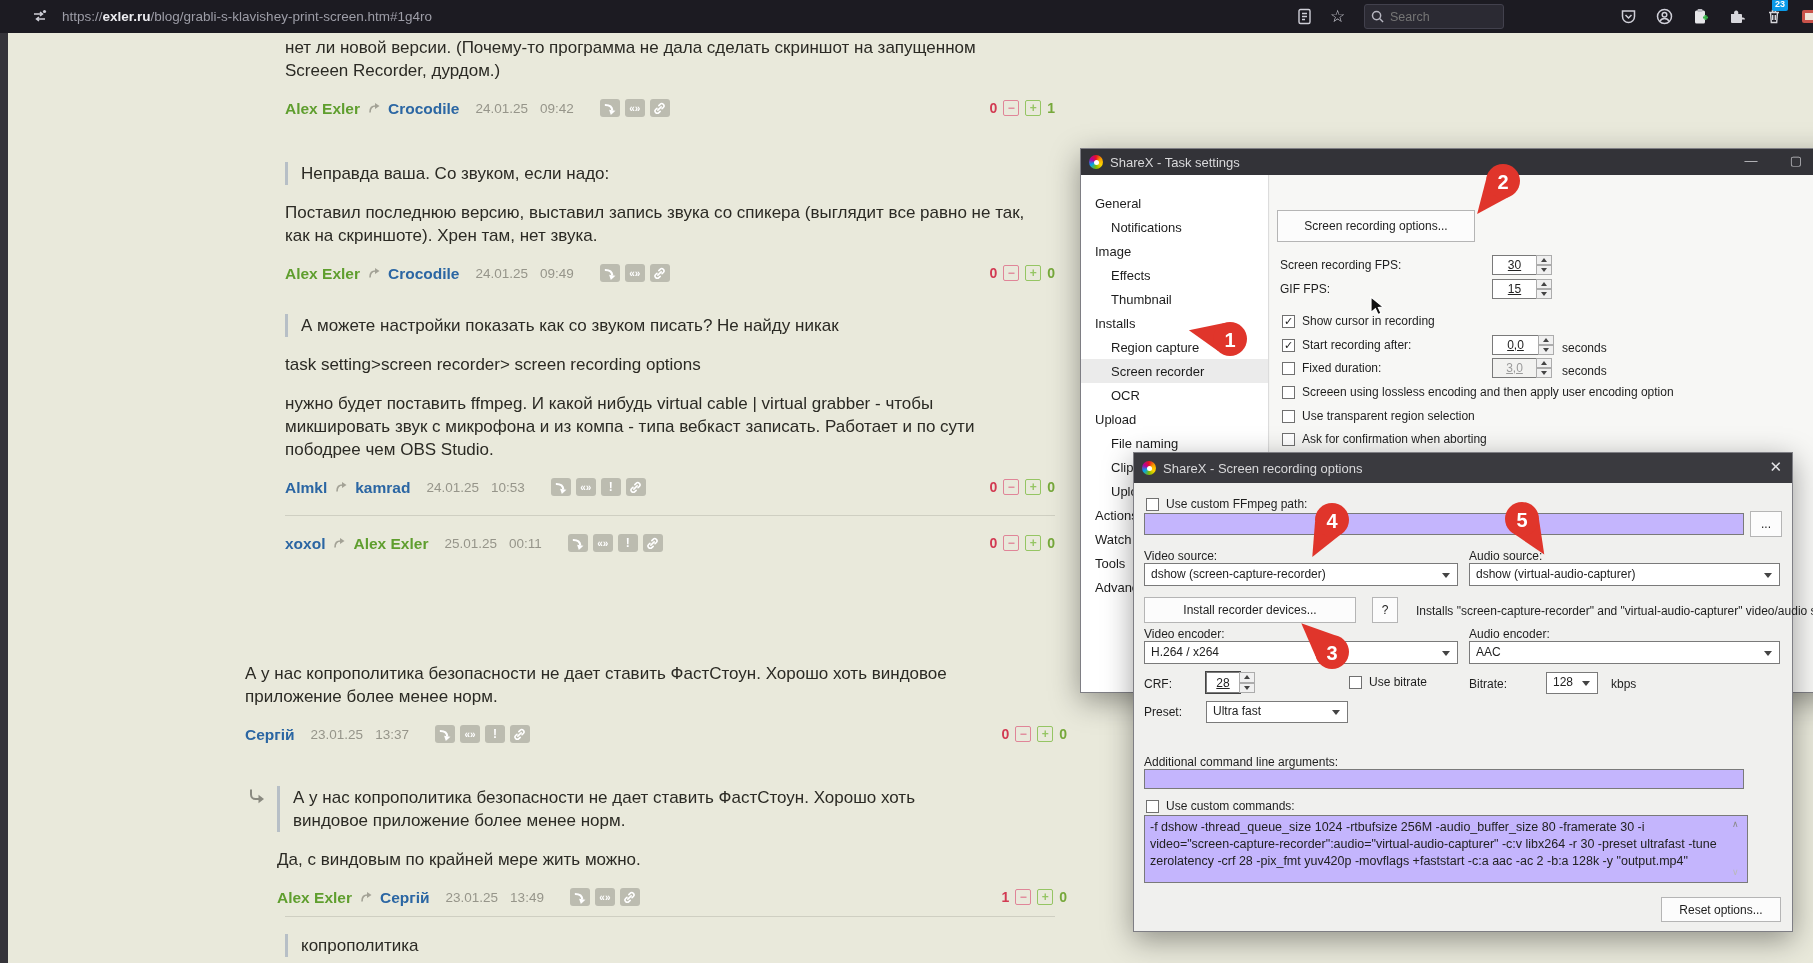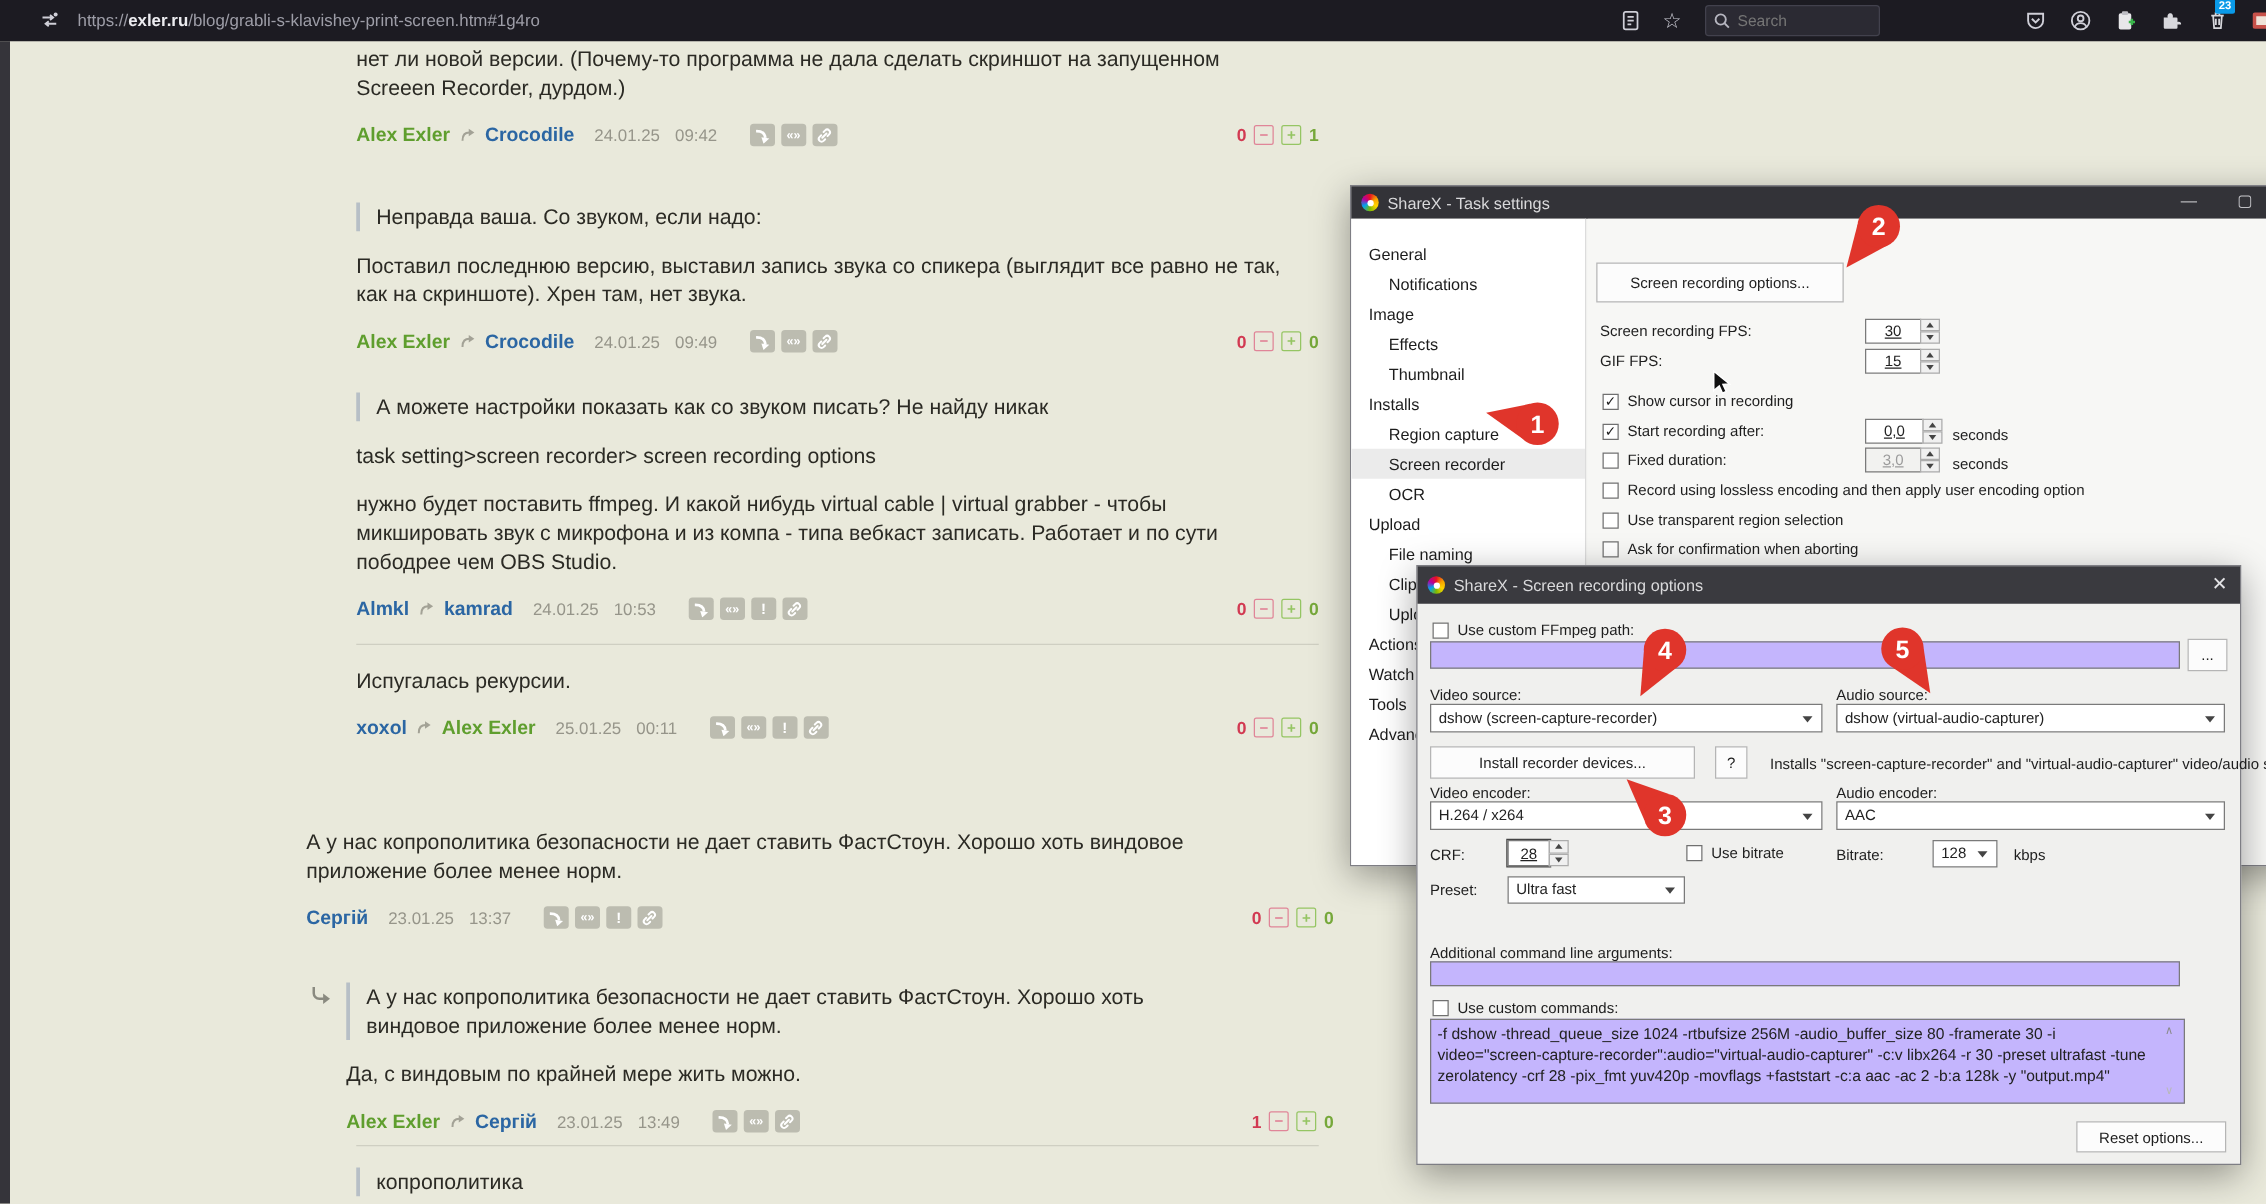--- a/index.html
+++ b/index.html
@@ -262,21 +262,20 @@
         </span>
         <span class="votes">
           <span class="vnum-down">0</span>
           <span class="vbox vminus">−</span>
           <span class="vbox vplus">+</span>
           <span class="vnum-up">0</span>
         </span>
       </div>
     </div>
     <div class="comment" style="left: 40px; top: 533px; width: 770px;">
-      <p style="max-width: 760px;">Испугалась рекурсии.</p>
       <div class="cfooter">
         <a class="author a-blue">xoxol</a>
         <svg width="12" height="12" viewBox="0 0 12 12" style="margin:0 8px">
           <path d="M2 10.5 C2 5.5 4 4 7.5 4" stroke="#a3a296" stroke-width="1.6" fill="none"></path>
           <polygon points="7,1 11.5,4 7,7" fill="#a3a296"></polygon>
         </svg>
         <a class="author a-green">Alex Exler</a>
         <span class="cdate">25.01.25</span>
         <span class="ctime">00:11</span>
         <span class="ficons">
@@ -466,21 +465,21 @@
             <span class="sbox dis" style="width:45px;height:20px">3,0</span>
             <span class="sarr" style="height:20px">
               <span class="up"></span>
               <span class="dn"></span>
             </span>
           </span>
         </div>
         <span class="lbl" style="position: absolute; left: 292px; top: 189px;">seconds</span>
         <div class="tsrow" style="left: 12px; top: 210px; gap: 7px;">
           <span class="cb"></span>
-          <span class="lbl">Record using lossless encoding and then apply user encoding option</span>
+          <span class="lbl">Screeen using lossless encoding and then apply user encoding option</span>
         </div>
         <div class="tsrow" style="left: 12px; top: 234px; gap: 7px;">
           <span class="cb"></span>
           <span class="lbl">Use transparent region selection</span>
         </div>
         <div class="tsrow" style="left: 12px; top: 257px; gap: 7px;">
           <span class="cb"></span>
           <span class="lbl">Ask for confirmation when aborting</span>
         </div>
       </div>

